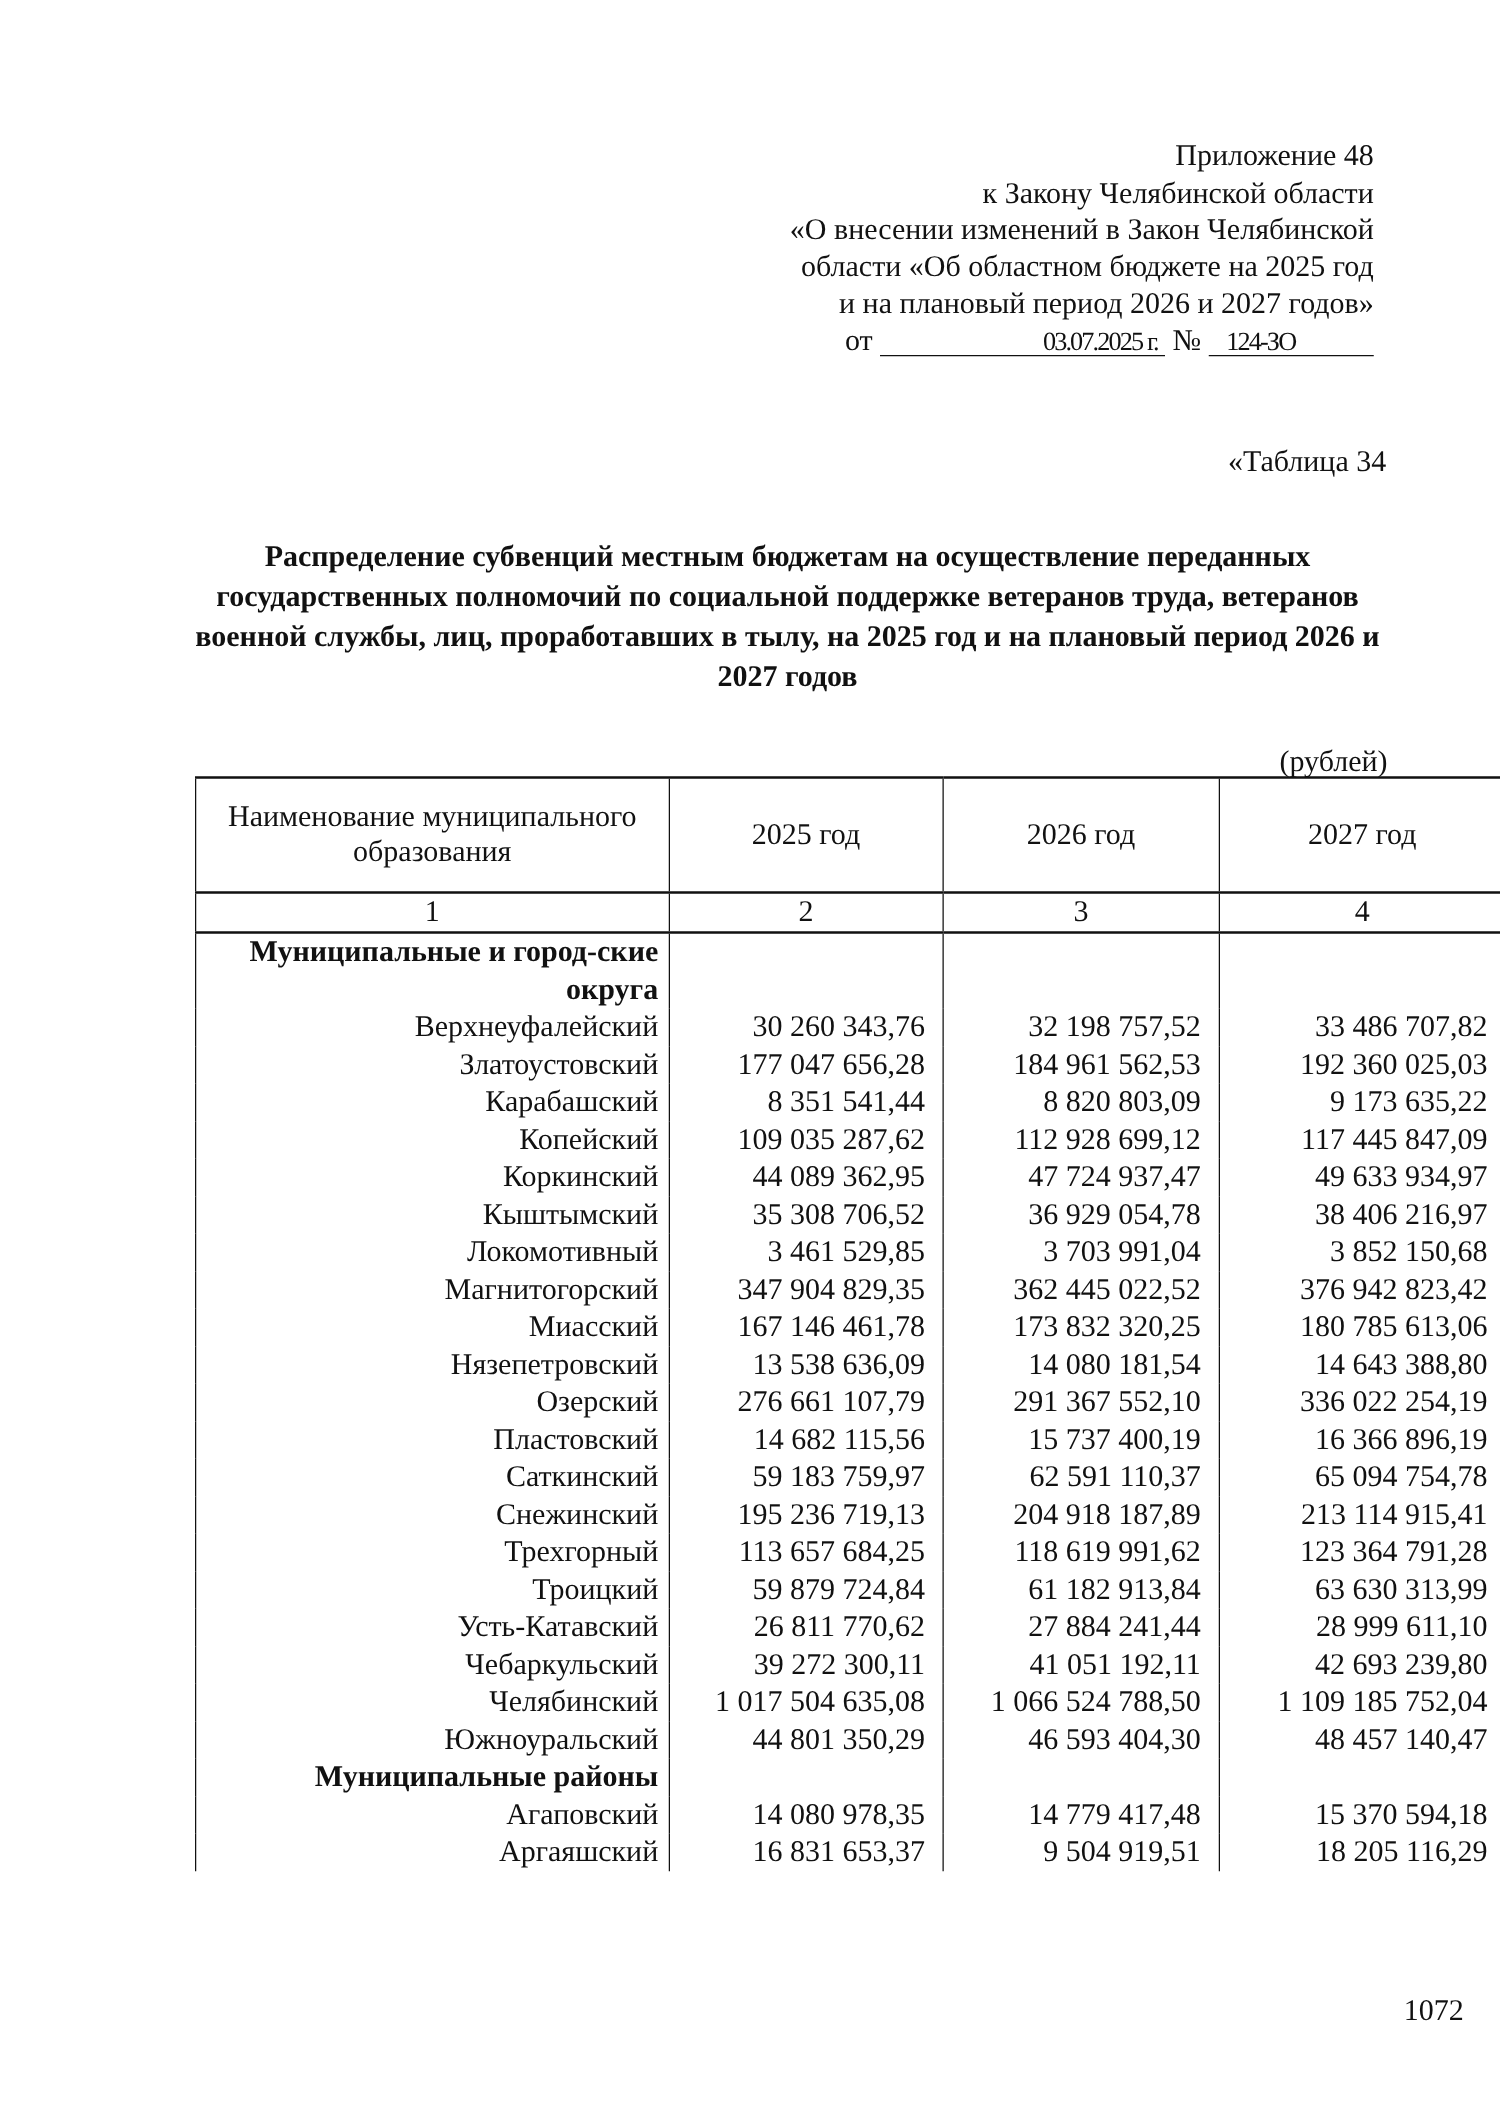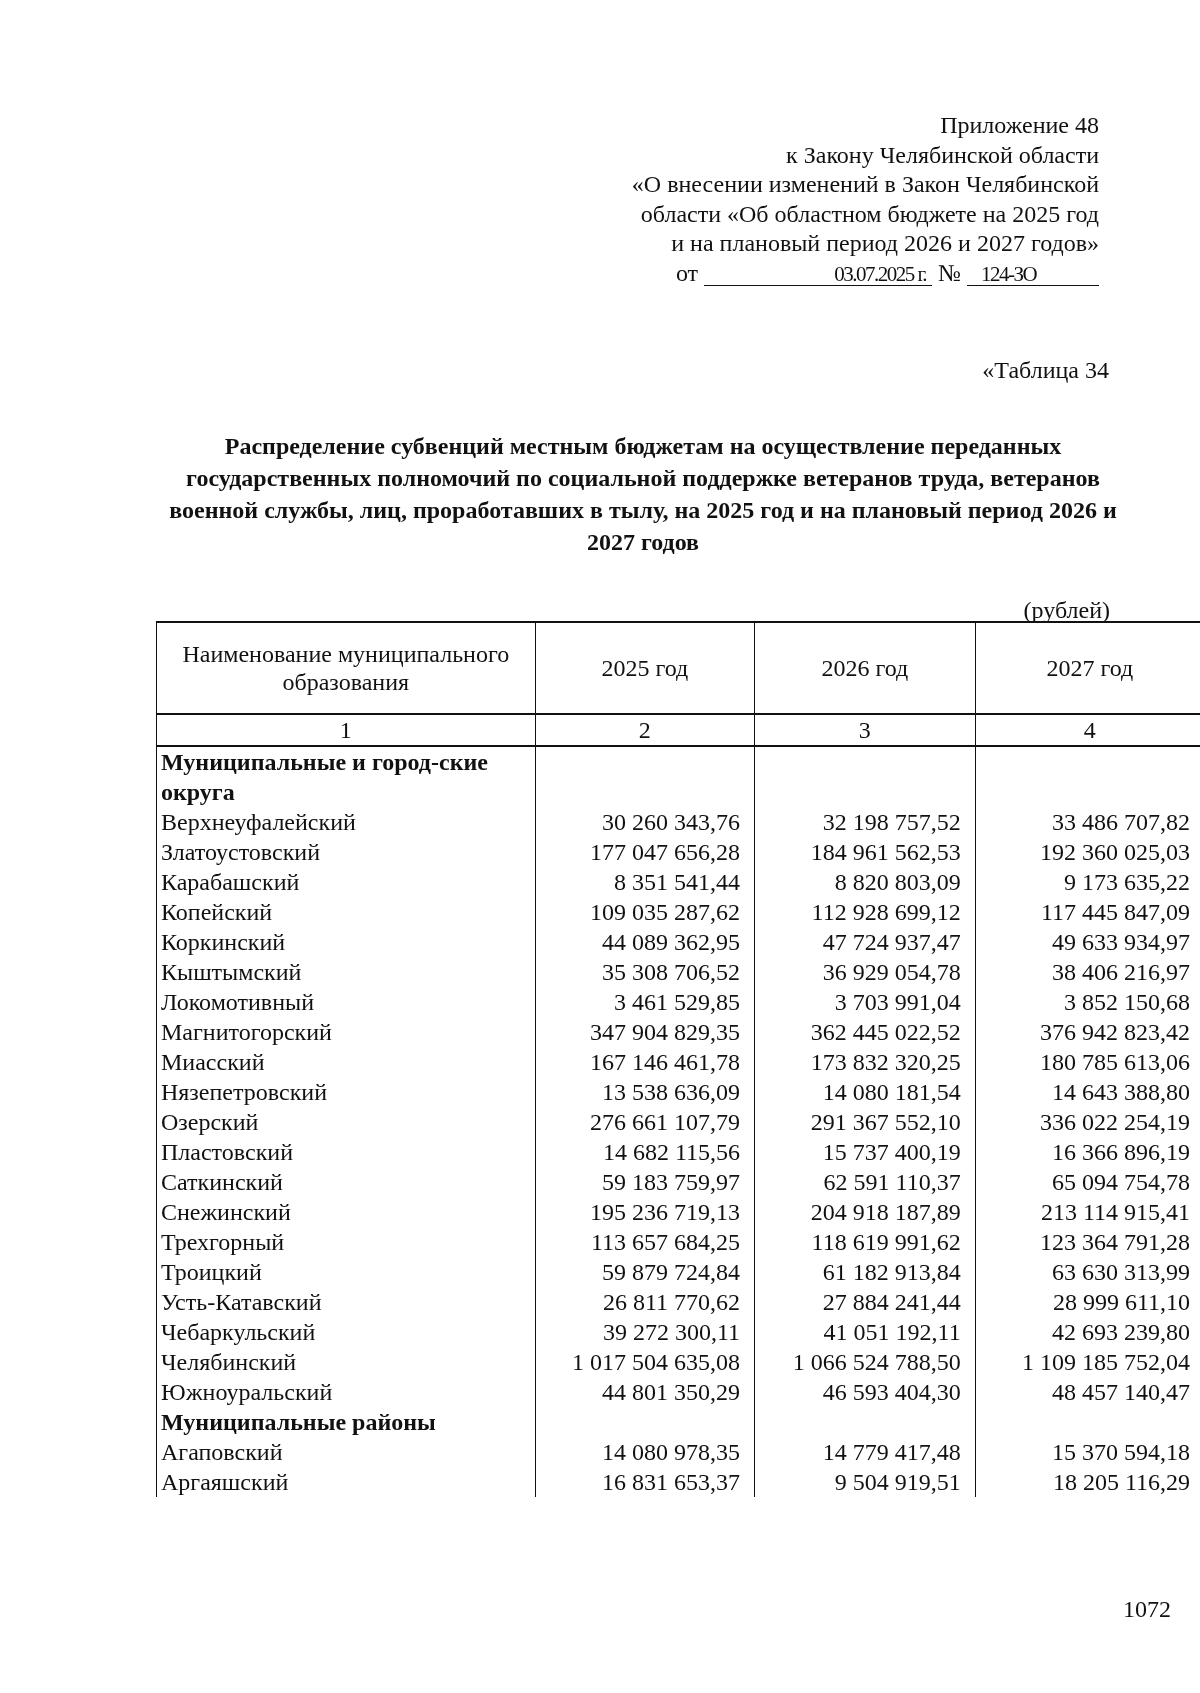--- a/index.html
+++ b/index.html
@@ -18,37 +18,37 @@
     font-size: 21px; letter-spacing: -1.5px; line-height: 24px; height: 24px;
   }
   .blank.date { width: 228px; text-align: right; padding-right: 6px; box-sizing: border-box; }
   .blank.num { width: 132px; text-align: left; padding-left: 14px; box-sizing: border-box; }
 
   .table-label {
     position: absolute; right: 91px; top: 357px; font-size: 24px; white-space: nowrap;
   }
   .title {
     position: absolute; left: 150px; width: 960px; top: 430px;
-    text-align: center; font-weight: bold; font-size: 24px; line-height: 32px; margin-left: 13px;
+    text-align: center; font-weight: bold; font-size: 24px; line-height: 32px;
   }
   .units {
     position: absolute; right: 90px; top: 597px; font-size: 24px;
   }
   table.data {
     position: absolute; left: 156px; top: 621px; width: 1049px;
     border-collapse: collapse; font-size: 24px;
   }
   table.data th, table.data td {
     border-left: 1.5px solid #111; border-right: 1.5px solid #111;
     padding: 0 8px; line-height: 30px; font-weight: normal;
   }
   table.data thead th { border-top: 2px solid #111; border-bottom: 2px solid #111; text-align: center; vertical-align: middle; }
   table.data thead tr.head th { height: 90px; line-height: 28px; }
   table.data thead tr.colnums th { height: 30px; line-height: 30px; }
-  table.data td.name { text-align: left; padding-left: 4px; white-space: nowrap; }
+  table.data td.name { text-align: right; padding-left: 4px; white-space: nowrap; }
   table.data td.num { text-align: right; white-space: nowrap; padding-right: 14px; }
   table.data tr.group td.name { font-weight: bold; white-space: normal; line-height: 30px; }
   col.c1 { width: 345px; } col.c2 { width: 200px; } col.c3 { width: 201px; } col.c4 { width: 209px; }
   .page-num { position: absolute; left: 1083px; top: 1596px; font-size: 24px; margin-left: 40px; }
 </style>
 </head>
 <body>
 
 <div class="appendix">
   <span class="line">Приложение 48</span>

